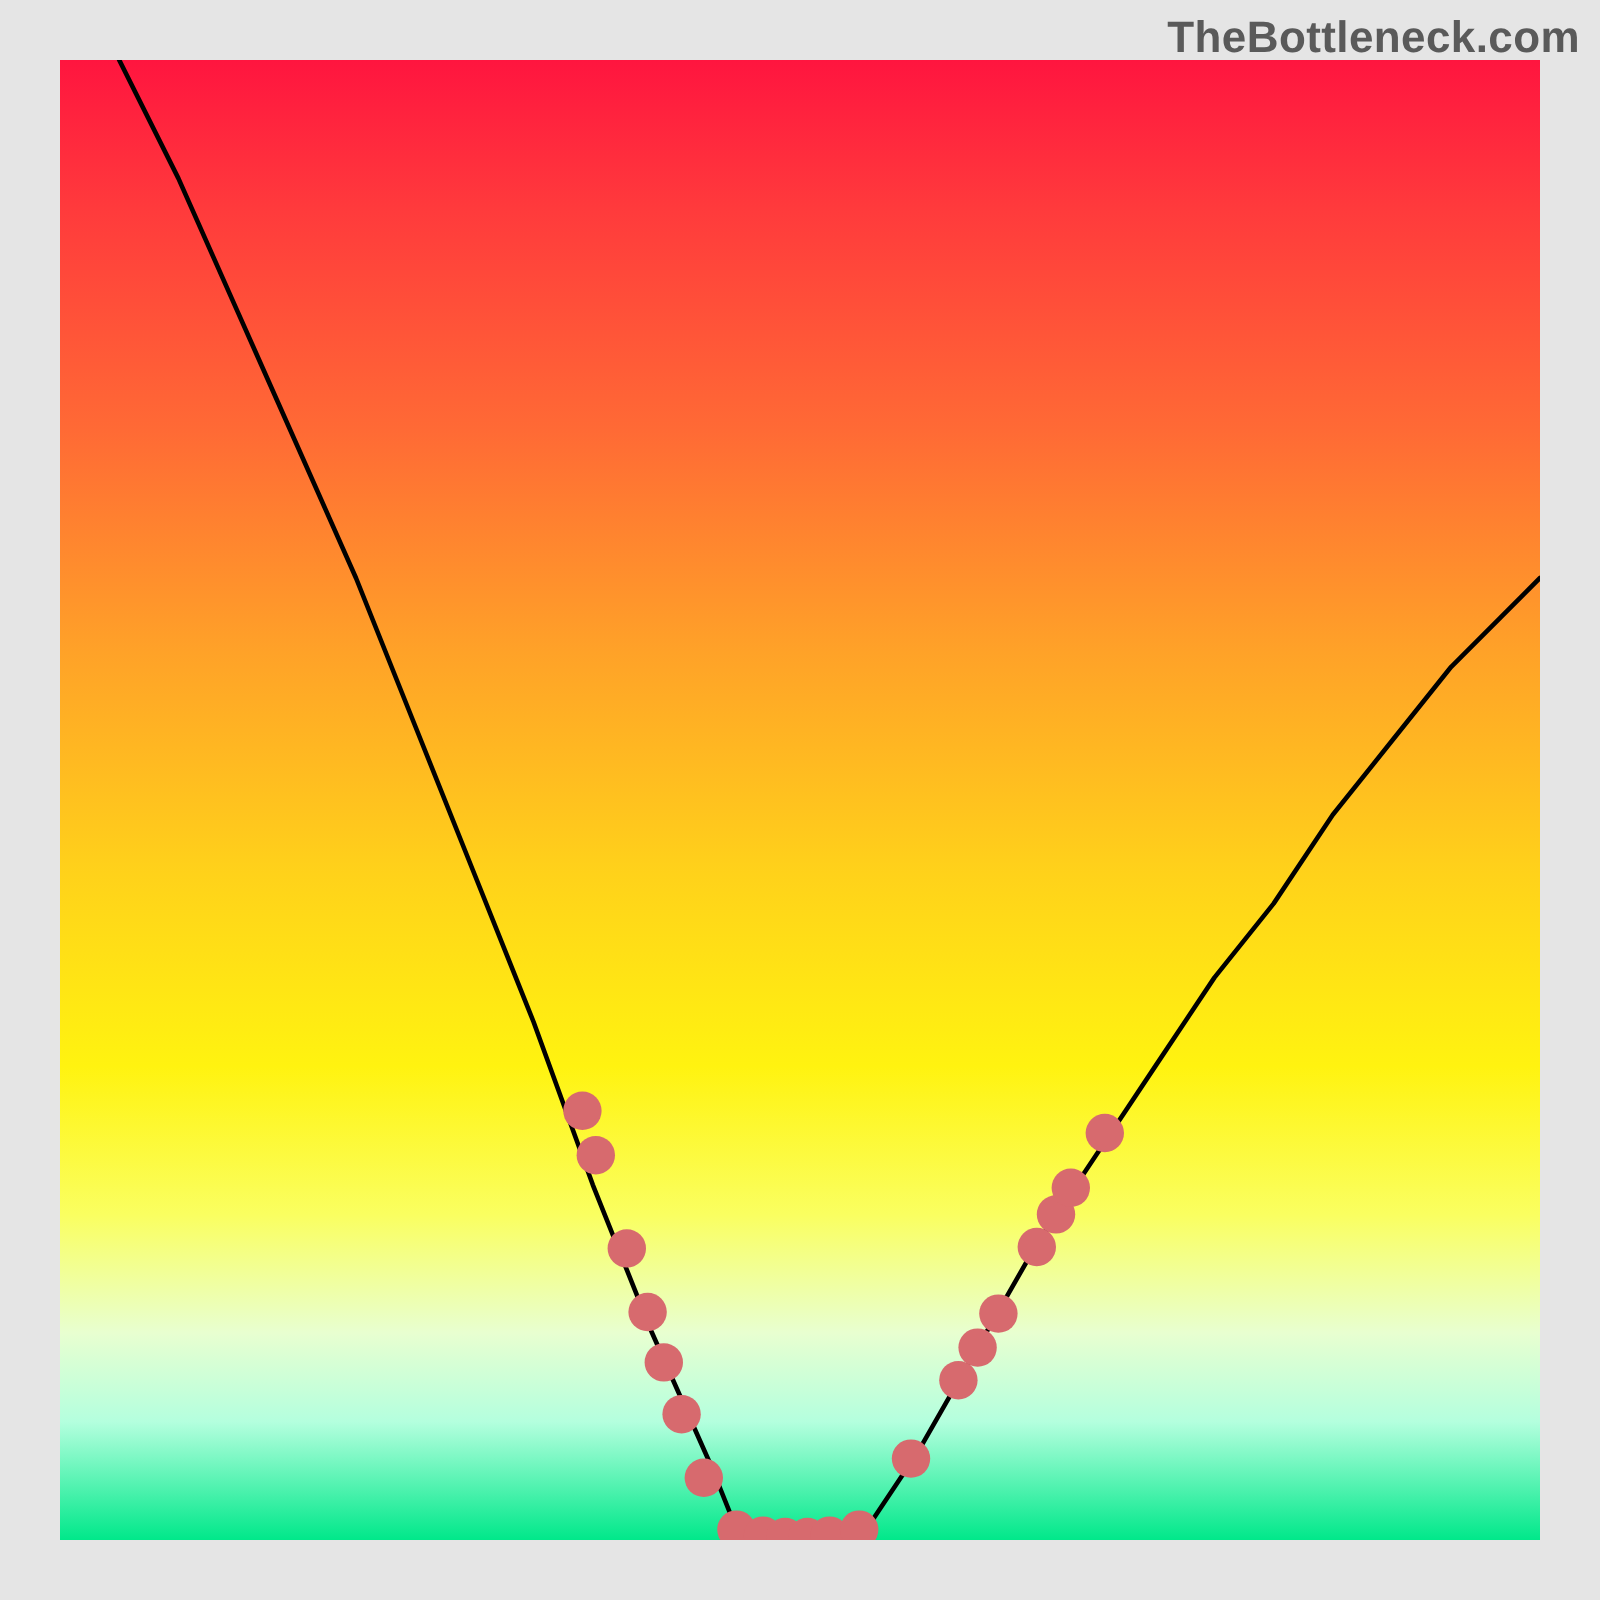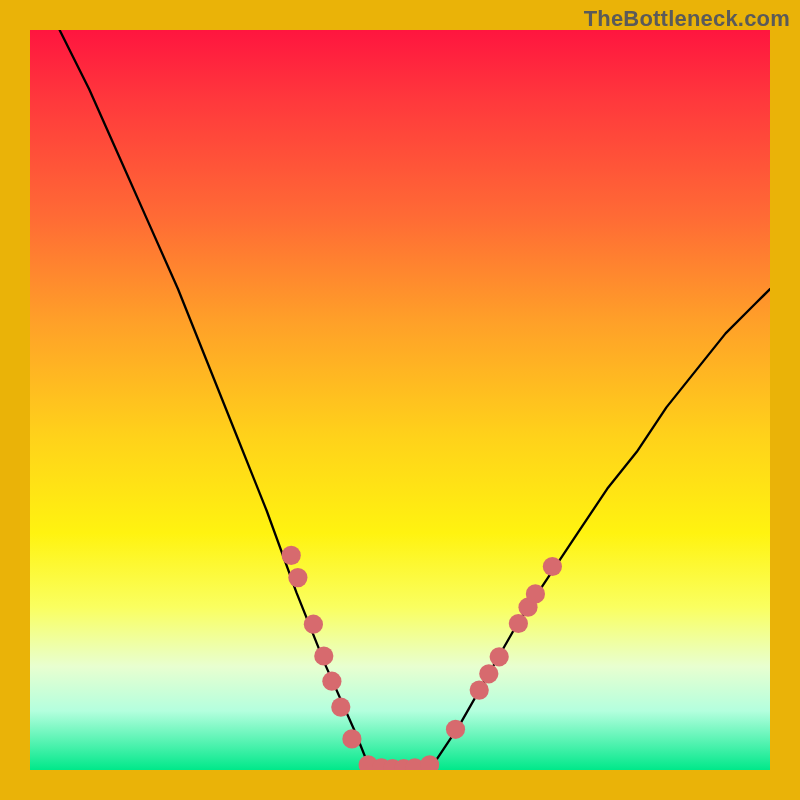--- a/index.html
+++ b/index.html
@@ -8,21 +8,21 @@
     width: 800px;
     height: 800px;
     overflow: hidden;
     background: #000;
     font-family: Arial, Helvetica, sans-serif;
   }
   .frame {
     position: relative;
     width: 800px;
     height: 800px;
-    background: #eab308;
+    background: #e5e5e5;
   }
   .plot {
     position: absolute;
     left: 30px;
     top: 30px;
     width: 740px;
     height: 740px;
     background: linear-gradient(to bottom,
       #ff153f 0%,
       #ff3a3c 10%,

